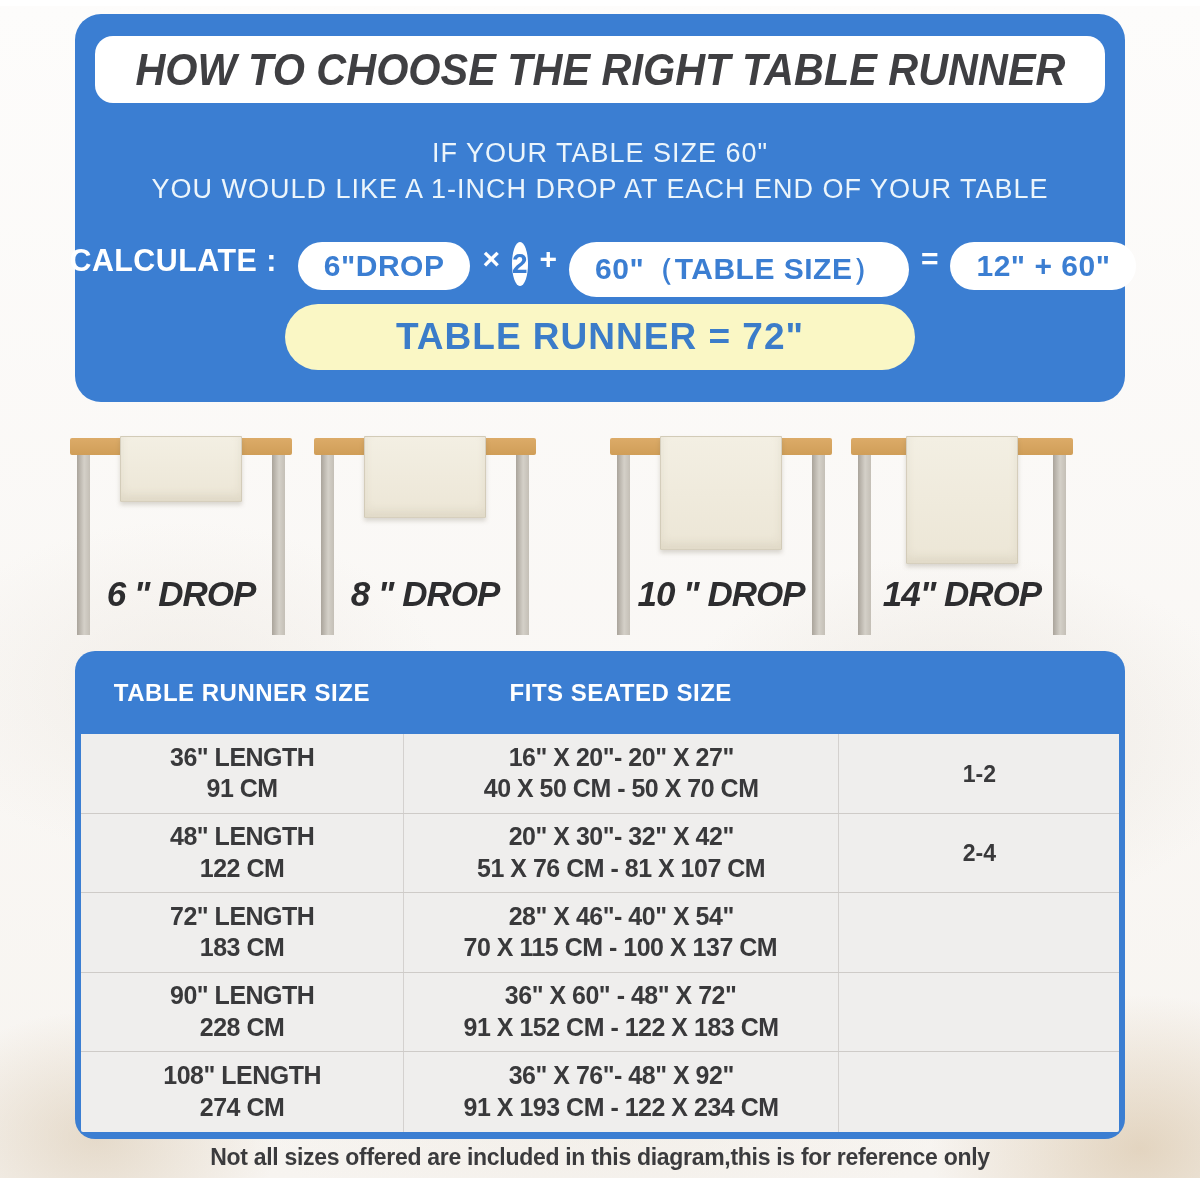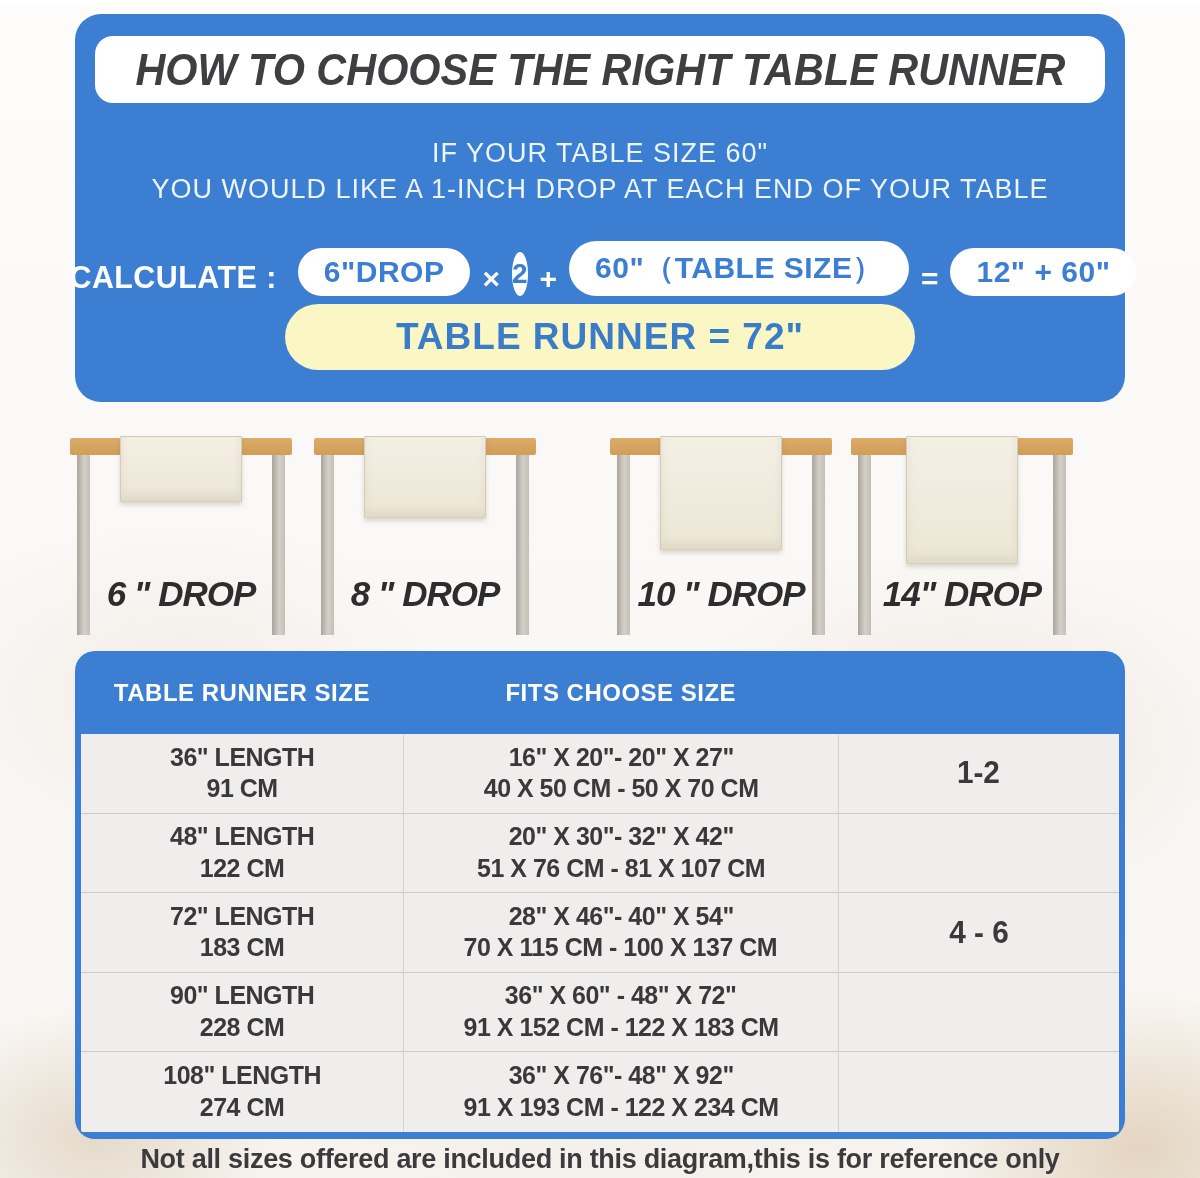--- a/index.html
+++ b/index.html
@@ -35,21 +35,21 @@
     font-size:45px; font-weight:700; font-style:italic; letter-spacing:0px;
     color:#3f3f42; white-space:nowrap; transform:scaleX(.92);
   }
   .sub { position:absolute; left:0; right:0; text-align:center; color:#ecf5fb;
          font-size:27px; letter-spacing:1px; white-space:nowrap; }
   .sub1 { top:124px; }
   .sub2 { top:160px; }
 
   .calc-row {
     position:absolute; left:0; right:0; top:228px; height:54px;
-    display:flex; align-items:flex-end; justify-content:center; gap:12px;
+    display:flex; align-items:flex-start; justify-content:center; gap:12px;
     white-space:nowrap;
   }
   .calc-label { color:#fff; font-size:32px; font-weight:700; letter-spacing:.5px; margin-right:4px; transform:scaleX(.95); }
   .pill {
     background:#fff; color:var(--blue); font-weight:700; font-size:30px;
     border-radius:28px; padding:7px 26px; letter-spacing:.5px;
   }
   .op { color:#fff; font-size:30px; font-weight:700; }
   .mult-circle {
     width:44px; height:44px; border-radius:50%; background:#fff; color:var(--blue);
@@ -113,26 +113,26 @@
     display:grid; grid-template-columns:31% 42% 27%;
     border-bottom:1px solid rgba(90,80,70,.22);
   }
   .size-row:last-child { border-bottom:none; }
   .cell {
     display:flex; flex-direction:column; align-items:center; justify-content:center;
     color:#39393b; font-weight:700; line-height:1.22; text-align:center;
   }
   .cell.c1, .cell.c2 { font-size:26px; letter-spacing:-0.5px; }
   .cell.c2 { border-left:1px solid rgba(90,80,70,.18); border-right:1px solid rgba(90,80,70,.18); }
-  .cell.c3 { font-size:31px;justify-content:center; }
+  .cell.c3 { font-size:24px;justify-content:center; }
   .cell span { transform:scaleX(.96); white-space:nowrap; }
 
   .footer-note {
     position:absolute; left:0; right:0; top:1138px; text-align:center;
-    font-size:27px; font-weight:700; color:#3b3b3d; letter-spacing:-0.3px;
+    font-size:23px; font-weight:700; color:#3b3b3d; letter-spacing:-0.3px;
   }
 
   :root { --blue:#3b7ed2; }
 </style>
 </head>
 <body>
 
 <div class="page">
   <div class="photo-bg"></div>
 
@@ -184,21 +184,21 @@
       <div class="leg left"></div>
       <div class="leg right"></div>
       <div class="runner"></div>
       <div class="drop-label">14" DROP</div>
     </div>
   </div>
 
   <div class="size-panel">
     <div class="size-header">
       <div class="col-h">TABLE RUNNER SIZE</div>
-      <div class="col-h">FITS CHOOSE SIZE</div>
+      <div class="col-h">FITS SEATED SIZE</div>
     </div>
     <div class="size-body">
 
       <div class="size-row">
         <div class="cell c1">
           <span>36" LENGTH</span>
           <span>91 CM</span>
         </div>
         <div class="cell c2">
           <span>16" X 20"- 20" X 27"</span>
@@ -211,34 +211,34 @@
 
       <div class="size-row">
         <div class="cell c1">
           <span>48" LENGTH</span>
           <span>122 CM</span>
         </div>
         <div class="cell c2">
           <span>20" X 30"- 32" X 42"</span>
           <span>51 X 76 CM - 81 X 107 CM</span>
         </div>
+        <div class="cell c3">
+          <span>2-4</span>
+        </div>
       </div>
 
       <div class="size-row">
         <div class="cell c1">
           <span>72" LENGTH</span>
           <span>183 CM</span>
         </div>
         <div class="cell c2">
           <span>28" X 46"- 40" X 54"</span>
           <span>70 X 115 CM - 100 X 137 CM</span>
         </div>
-        <div class="cell c3">
-          <span>4 - 6</span>
-        </div>
       </div>
 
       <div class="size-row">
         <div class="cell c1">
           <span>90" LENGTH</span>
           <span>228 CM</span>
         </div>
         <div class="cell c2">
           <span>36" X 60" - 48" X 72"</span>
           <span>91 X 152 CM - 122 X 183 CM</span>

